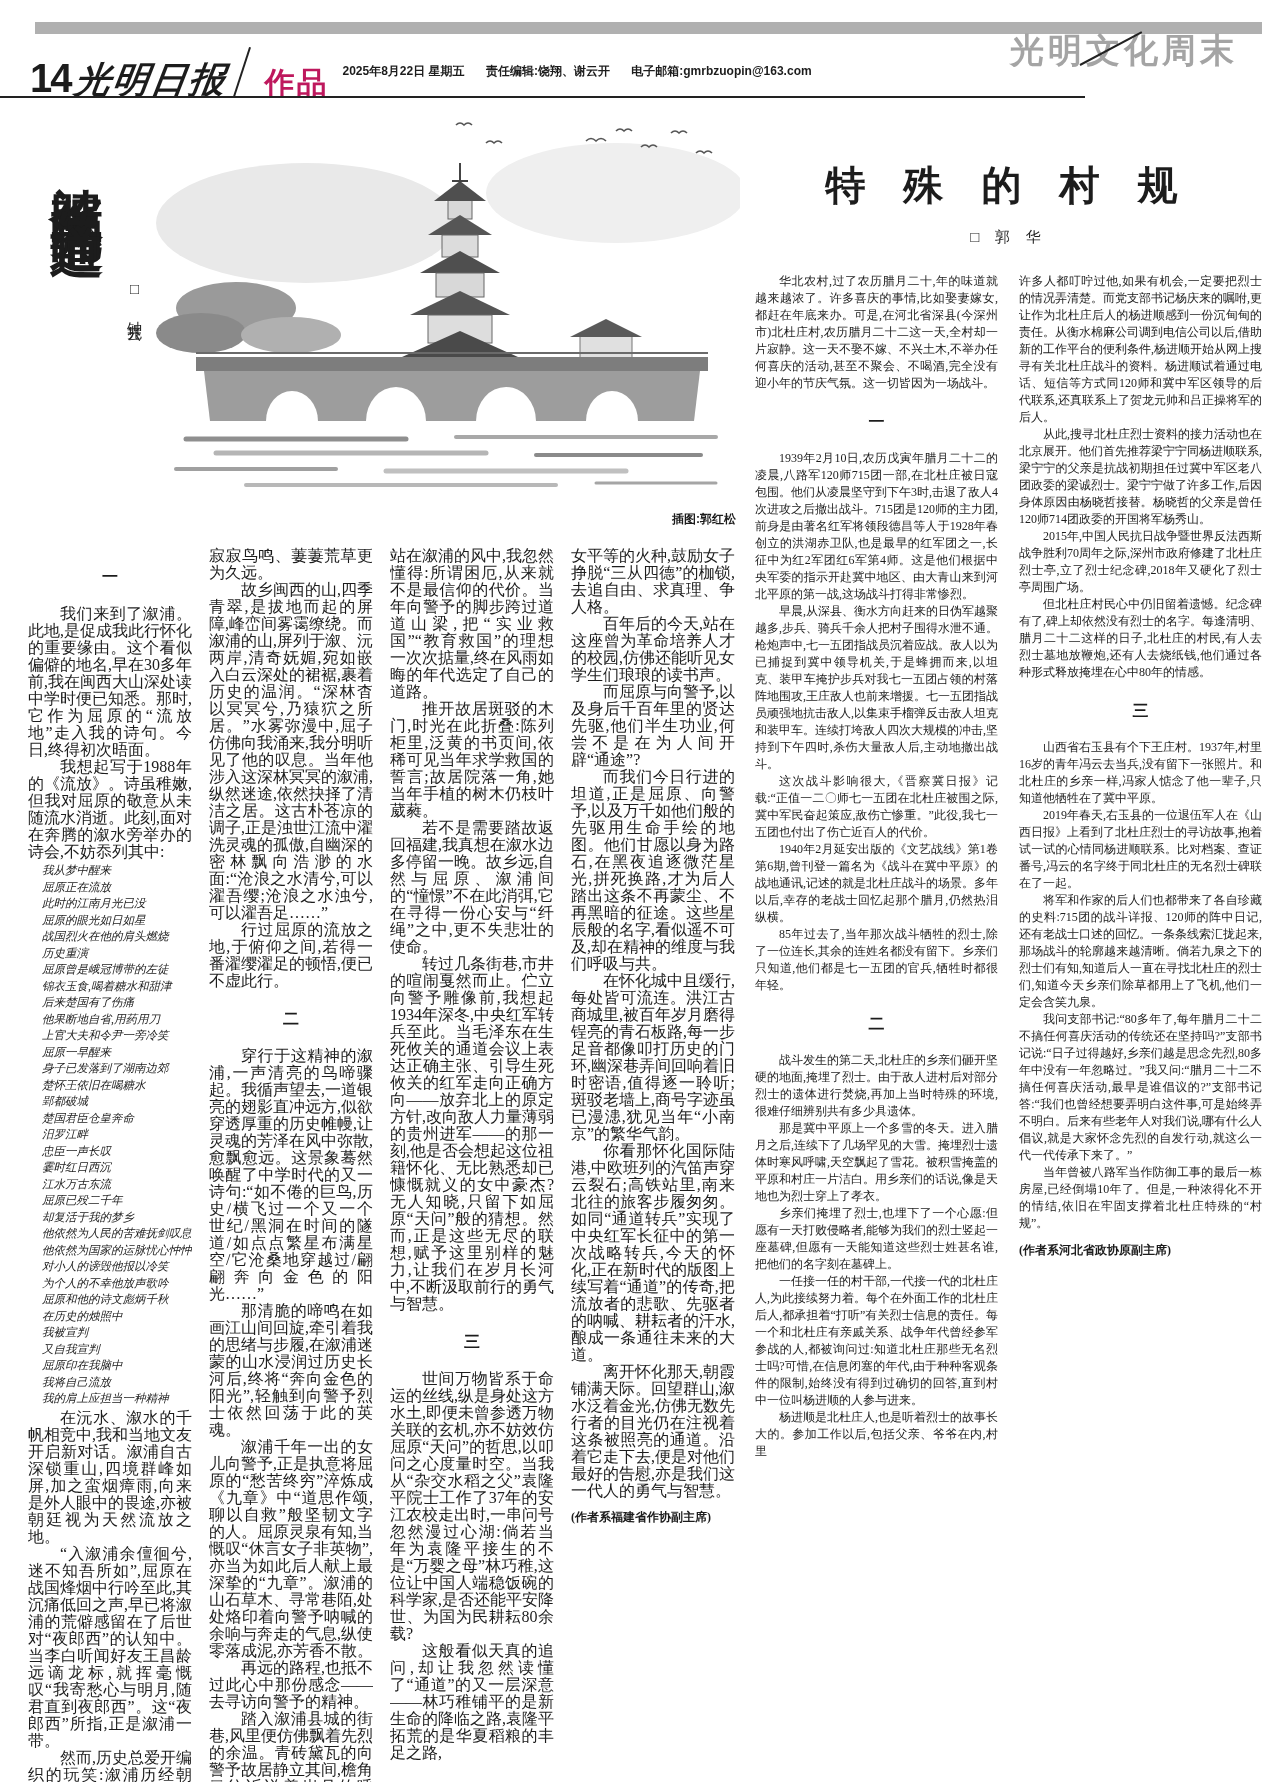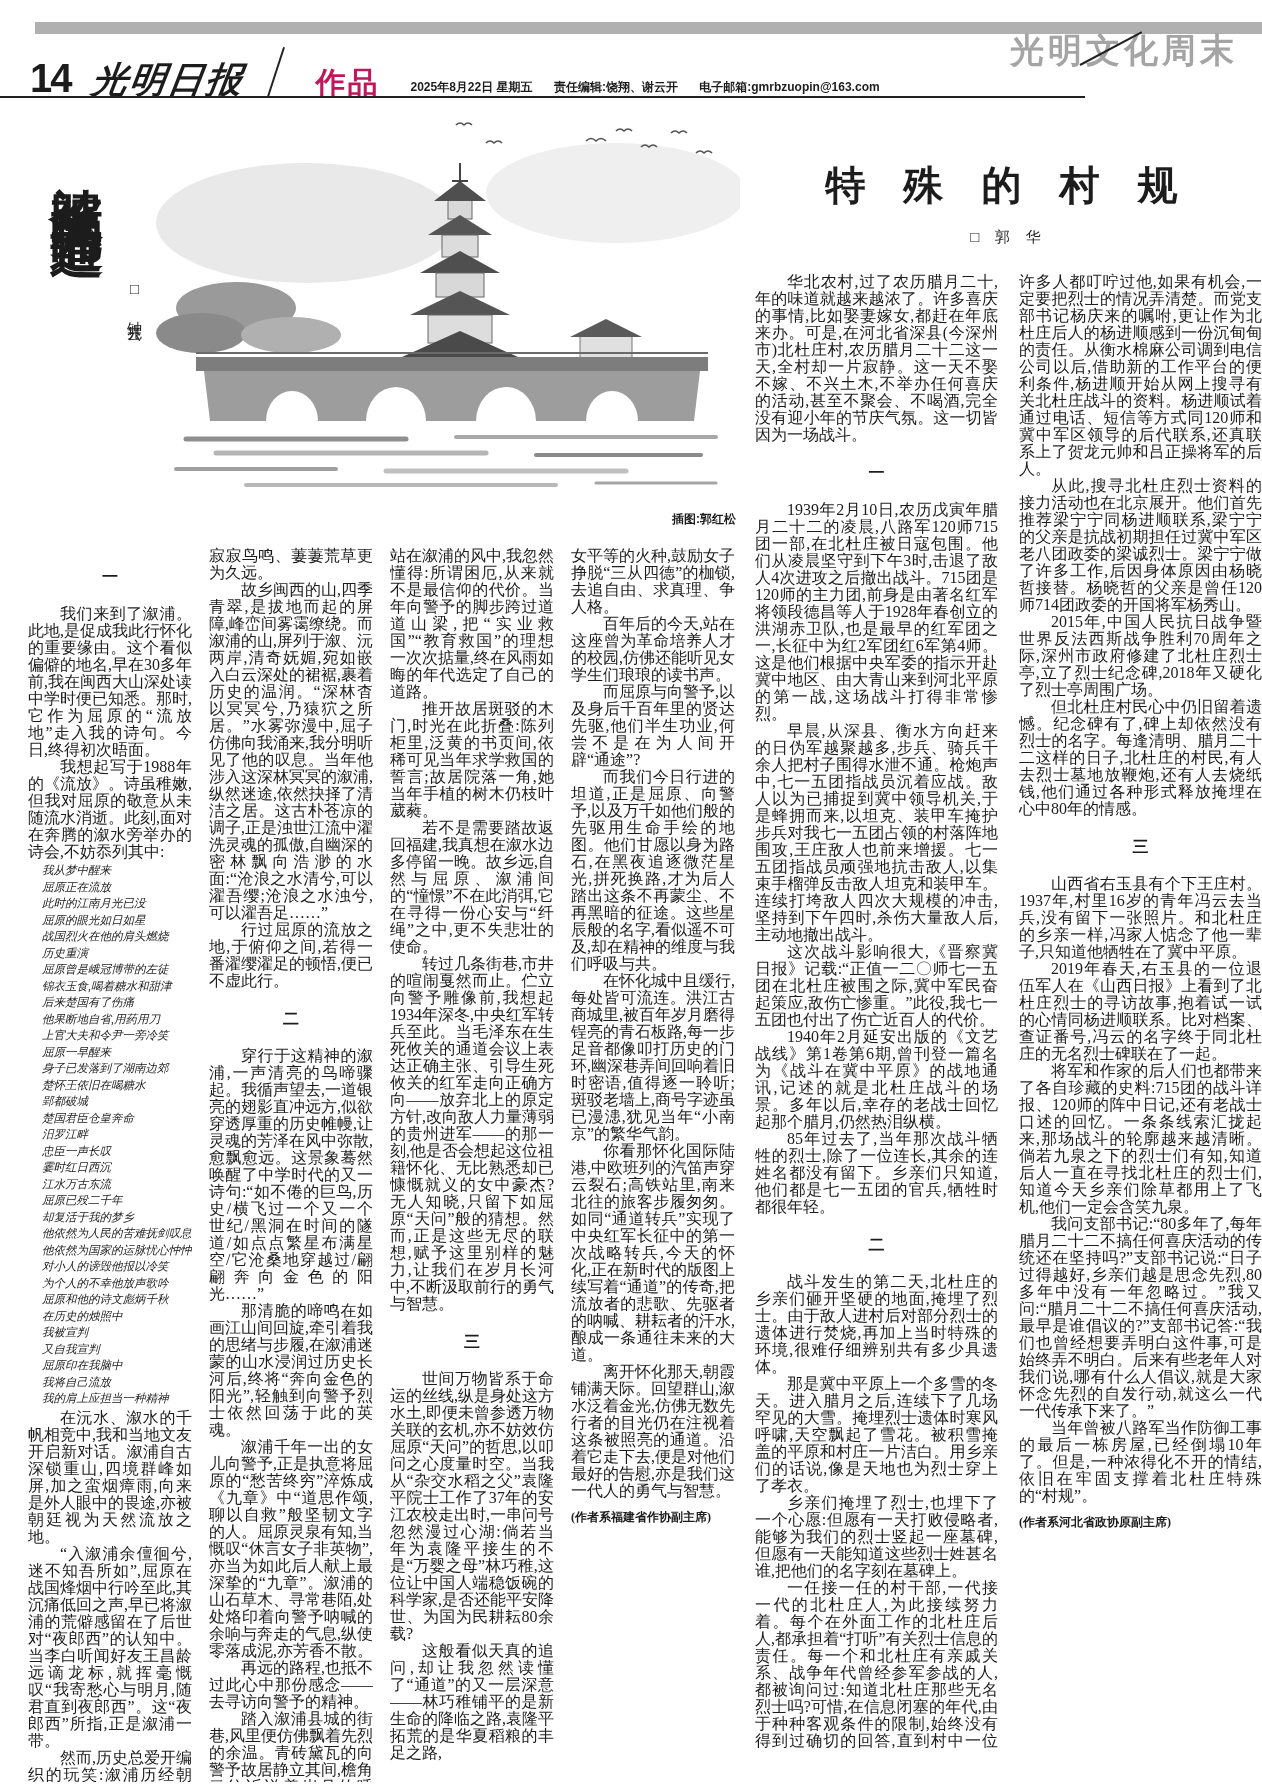--- a/index.html
+++ b/index.html
@@ -1,25 +1,25 @@
 <!DOCTYPE html>
 <html><head>
 <meta charset="utf-8">
 <style>
   html,body{margin:0;padding:0;background:#e8e8e8;}
   .page{position:relative;width:1262px;height:1792px;background:#ffffff;overflow:hidden;
         font-family:"Liberation Serif","DejaVu Serif",serif;color:#1c1c1c;}
   
   .topbar{position:absolute;left:35px;top:22px;right:0;height:12px;background:#b0b0b0;}
-  .hdr{position:absolute;left:30px;top:40px;width:1040px;height:58px;display:flex;align-items:flex-end;gap:21px;}
+  .hdr{position:absolute;left:30px;top:40px;width:1040px;height:58px;display:flex;align-items:flex-end;gap:4px;}
   .pageno{font:700 40px/1 "Liberation Sans",sans-serif;letter-spacing:-2px;}
   .logo{font:700 italic 36px/1 "Liberation Serif",serif;transform:skewX(-8deg);letter-spacing:2px;white-space:nowrap;}
   .slash{width:2px;height:52px;background:#222;transform:rotate(18deg);margin:0 10px;}
   .seclabel{font:700 30px/1 "Liberation Sans",sans-serif;color:#be185d;letter-spacing:2px;margin-left:8px;}
-  .meta{font:700 12px/1.2 "Liberation Sans",sans-serif;margin-left:10px;padding-bottom:4px;white-space:nowrap;}
+  .meta{font:700 12px/1.2 "Liberation Sans",sans-serif;margin-left:10px;padding-bottom:20px;white-space:nowrap;}
   .meta span{margin-right:18px;}
   .weekend{position:absolute;right:24px;top:34px;font:700 34px/1 "Liberation Serif",serif;
            color:#a4a4a4;letter-spacing:4px;}
   .hrule{position:absolute;left:0;top:96px;width:1085px;height:2px;background:#222;}
   .hrule2{position:absolute;left:1080px;top:64px;width:70px;height:2px;background:#222;transform:rotate(-28deg);transform-origin:left center;}
   
   .la{position:absolute;left:28px;top:103px;width:712px;height:1685px;}
   .la-top{position:relative;height:440px;}
   .v-title{position:absolute;left:14px;top:40px;writing-mode:vertical-rl;
            font:700 54px/1.25 "Liberation Serif",serif;letter-spacing:8px;}
@@ -37,21 +37,21 @@
   .sec-mark{font:700 16px/1 "Liberation Serif",serif;text-align:center;margin:22px 0 20px;}
   .poem{margin:2px 0 2px 14px;}
   .poem div{font:italic 400 11.5px/16.5px "Liberation Serif",serif;white-space:nowrap;}
   .note{font:700 12px/17px "Liberation Serif",serif;text-align:left;margin-top:10px;}
   
   .ra{position:absolute;left:755px;top:110px;width:507px;height:1678px;}
   .ra-title{font:700 40px/1.2 "Liberation Serif",serif;text-align:center;letter-spacing:14px;
             margin-top:52px;white-space:nowrap;}
   .ra-byline{font:400 15px/1 "Liberation Serif",serif;text-align:center;letter-spacing:6px;margin:20px 0 0;}
   .ra .cols{height:1475px;margin-top:28px;gap:21px;}
-  .ra .col-r p{font-size:16px;line-height:17px;}
+  .ra .col-r p{font-size:12px;line-height:17px;}
 </style>
 </head>
 <body>
 
 <div class="page">
 
   <div class="topbar"></div>
   <div class="hdr">
     <div class="pageno">14</div>
     <div class="logo">光明日报</div>

